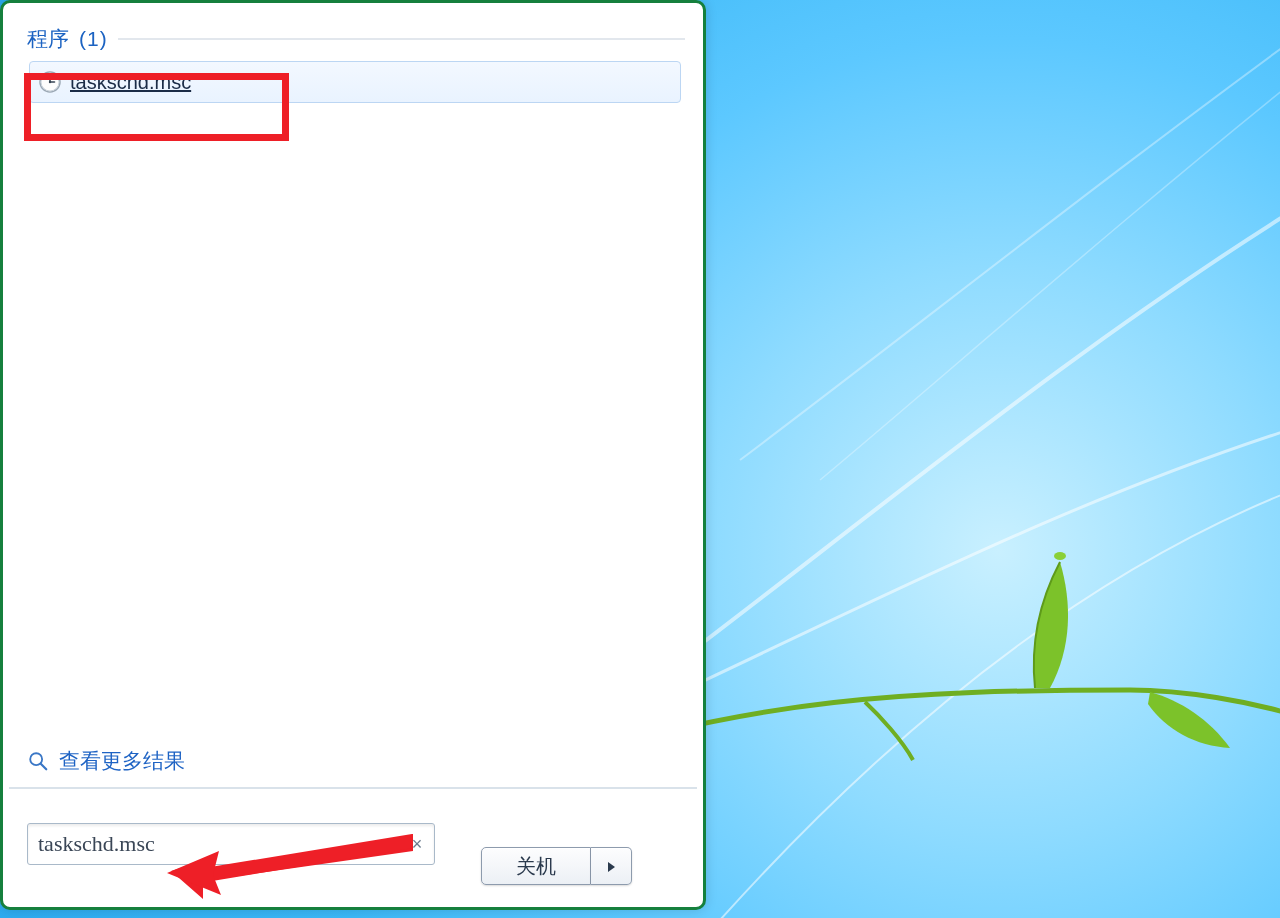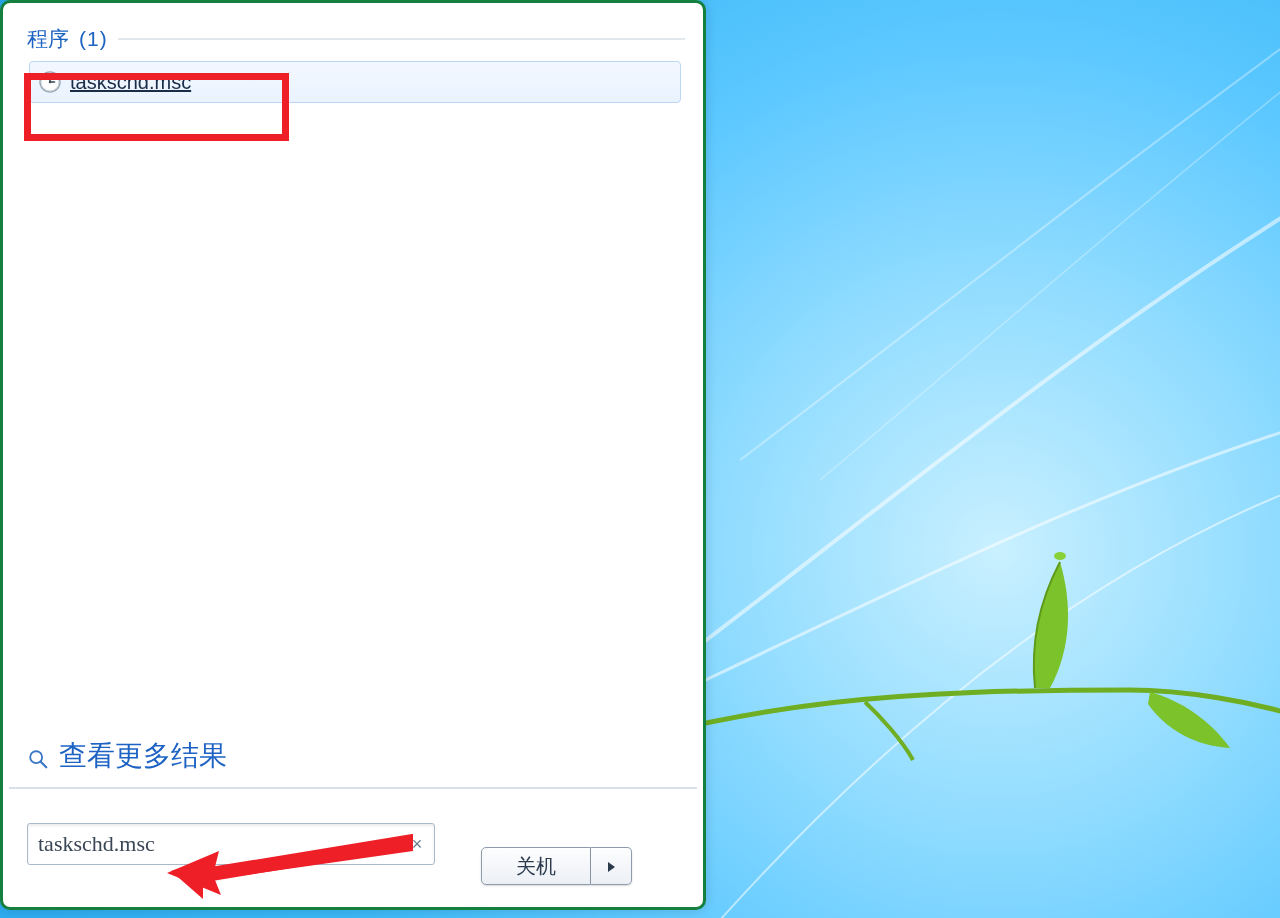--- a/index.html
+++ b/index.html
@@ -16,21 +16,21 @@
   .results-area{flex:1;padding:16px 12px 6px 12px;overflow:hidden;}
   .group-header{display:flex;align-items:center;gap:10px;color:#1c63c2;font-size:21px;margin:0 0 4px 6px;}
   .group-header .line{flex:1;height:2px;background:#e2e7ed;}
   .group-count{letter-spacing:1px;}
   
   .redbox{position:absolute;left:21px;top:70px;width:265px;height:68px;border:7px solid #ee1f27;box-sizing:border-box;pointer-events:none;}
   .result-row{margin:8px 4px 0 8px;height:40px;display:flex;align-items:center;gap:8px;
     background:linear-gradient(#f3f8ff,#e9f3ff);border:1px solid #bcd6f3;border-radius:4px;padding:0 8px;}
   .result-row .icon{width:24px;height:24px;flex:0 0 24px;}
   .result-row .label{font-size:20px;color:#1b2c47;text-decoration:underline;}
-  .more-results{display:flex;align-items:center;gap:10px;color:#1e63c4;font-size:28px;margin:0 0 12px 18px;}
+  .more-results{display:flex;align-items:center;gap:10px;color:#1e63c4;font-size:21px;margin:0 0 12px 18px;}
   .more-results .mag{width:22px;height:22px;}
   .footer{border-top:2px solid #d9e2ea;padding:14px 18px 16px 18px;display:flex;align-items:center;gap:46px;}
   .searchbox{position:relative;width:390px;height:40px;border:1px solid #a9b9c9;border-radius:3px;background:#fff;
     display:flex;align-items:center;padding:0 8px;box-shadow:inset 0 2px 3px rgba(0,0,0,.08);}
   .searchbox input{flex:1;border:none;outline:none;font:22px/1 "Microsoft YaHei",Tahoma;color:#3a4656;background:transparent;}
   .searchbox .clear{width:18px;height:18px;color:#6b7c8e;cursor:pointer;font-size:18px;line-height:18px;text-align:center;}
   .shutdown-wrap{display:flex;align-items:flex-end;margin-top:44px;}
   .btn{height:36px;border:1px solid #8d9bad;background:linear-gradient(#fdfdfe,#ecf0f5);color:#2b3a4d;font-size:20px;
     display:flex;align-items:center;justify-content:center;border-radius:5px;box-shadow:0 1px 0 #fff inset,0 1px 2px rgba(0,0,0,.15);}
   .btn.main{width:108px;border-top-right-radius:0;border-bottom-right-radius:0;}

